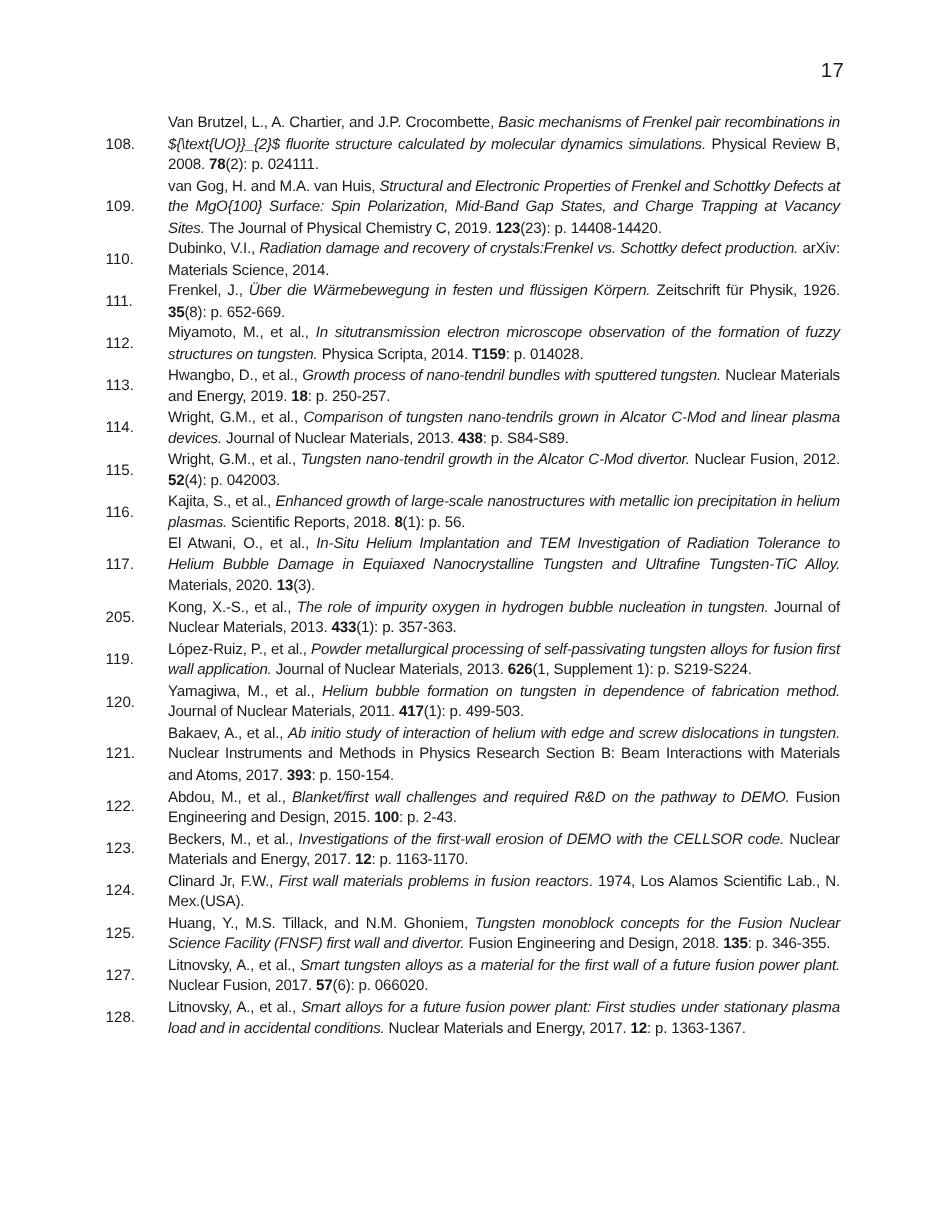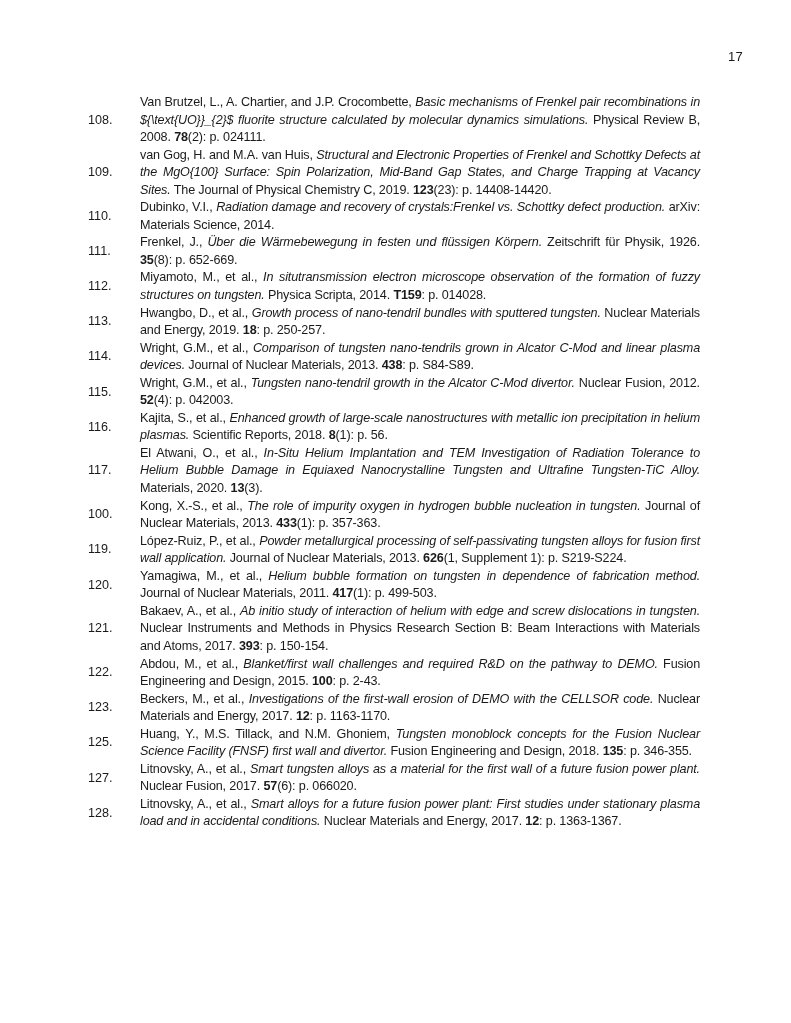--- a/index.html
+++ b/index.html
@@ -12,23 +12,22 @@
     height: 1023px;
     position: relative;
     overflow: hidden;
     font-family: "Liberation Sans", sans-serif;
     color: #1a1a1a;
   }
   .page-number {
     position: absolute;
     top: 49px;
     left: 684px;
-    font-size: 13px;
+    font-size: 17px;
     letter-spacing: 0.2px;
-    margin-left: 44px;
   }
   .ref-list {
     position: absolute;
     top: 94px;
     left: 88px;
     width: 612px;
     margin: 0;
     padding: 0;
     list-style: none;
   }
@@ -91,21 +90,21 @@
   </li>
     <li class="ref">
     <span class="ref-num">116.</span>
     <span class="ref-text"><span>Kajita, S., et al., </span><span class="ttl">Enhanced growth of large-scale nanostructures with metallic ion precipitation in helium plasmas.</span><span> Scientific Reports, 2018. </span><span class="vol">8</span><span>(1): p. 56.</span><span class="ttl"></span><span></span></span>
   </li>
     <li class="ref">
     <span class="ref-num">117.</span>
     <span class="ref-text"><span>El Atwani, O., et al., </span><span class="ttl">In-Situ Helium Implantation and TEM Investigation of Radiation Tolerance to Helium Bubble Damage in Equiaxed Nanocrystalline Tungsten and Ultrafine Tungsten-TiC Alloy.</span><span> Materials, 2020. </span><span class="vol">13</span><span>(3).</span><span class="ttl"></span><span></span></span>
   </li>
     <li class="ref">
-    <span class="ref-num">100.</span>
+    <span class="ref-num">205.</span>
     <span class="ref-text"><span>Kong, X.-S., et al., </span><span class="ttl">The role of impurity oxygen in hydrogen bubble nucleation in tungsten.</span><span> Journal of Nuclear Materials, 2013. </span><span class="vol">433</span><span>(1): p. 357-363.</span><span class="ttl"></span><span></span></span>
   </li>
     <li class="ref">
     <span class="ref-num">119.</span>
     <span class="ref-text"><span>López-Ruiz, P., et al., </span><span class="ttl">Powder metallurgical processing of self-passivating tungsten alloys for fusion first wall application.</span><span> Journal of Nuclear Materials, 2013. </span><span class="vol">626</span><span>(1, Supplement 1): p. S219-S224.</span><span class="ttl"></span><span></span></span>
   </li>
     <li class="ref">
     <span class="ref-num">120.</span>
     <span class="ref-text"><span>Yamagiwa, M., et al., </span><span class="ttl">Helium bubble formation on tungsten in dependence of fabrication method.</span><span> Journal of Nuclear Materials, 2011. </span><span class="vol">417</span><span>(1): p. 499-503.</span><span class="ttl"></span><span></span></span>
   </li>
@@ -115,20 +114,24 @@
   </li>
     <li class="ref">
     <span class="ref-num">122.</span>
     <span class="ref-text"><span>Abdou, M., et al., </span><span class="ttl">Blanket/first wall challenges and required R&amp;D on the pathway to DEMO.</span><span> Fusion Engineering and Design, 2015. </span><span class="vol">100</span><span>: p. 2-43.</span><span class="ttl"></span><span></span></span>
   </li>
     <li class="ref">
     <span class="ref-num">123.</span>
     <span class="ref-text"><span>Beckers, M., et al., </span><span class="ttl">Investigations of the first-wall erosion of DEMO with the CELLSOR code.</span><span> Nuclear Materials and Energy, 2017. </span><span class="vol">12</span><span>: p. 1163-1170.</span><span class="ttl"></span><span></span></span>
   </li>
     <li class="ref">
+    <span class="ref-num">124.</span>
+    <span class="ref-text"><span>Clinard Jr, F.W., </span><span class="ttl">First wall materials problems in fusion reactors</span><span>. 1974, Los Alamos Scientific Lab., N. Mex.(USA).</span><span class="vol"></span><span></span><span class="ttl"></span><span></span></span>
+  </li>
+    <li class="ref">
     <span class="ref-num">125.</span>
     <span class="ref-text"><span>Huang, Y., M.S. Tillack, and N.M. Ghoniem, </span><span class="ttl">Tungsten monoblock concepts for the Fusion Nuclear Science Facility (FNSF) first wall and divertor.</span><span> Fusion Engineering and Design, 2018. </span><span class="vol">135</span><span>: p. 346-355.</span><span class="ttl"></span><span></span></span>
   </li>
     <li class="ref">
     <span class="ref-num">127.</span>
     <span class="ref-text"><span>Litnovsky, A., et al., </span><span class="ttl">Smart tungsten alloys as a material for the first wall of a future fusion power plant.</span><span> Nuclear Fusion, 2017. </span><span class="vol">57</span><span>(6): p. 066020.</span><span class="ttl"></span><span></span></span>
   </li>
     <li class="ref">
     <span class="ref-num">128.</span>
     <span class="ref-text"><span>Litnovsky, A., et al., </span><span class="ttl">Smart alloys for a future fusion power plant: First studies under stationary plasma load and in accidental conditions.</span><span> Nuclear Materials and Energy, 2017. </span><span class="vol">12</span><span>: p. 1363-1367.</span><span class="ttl"></span><span></span></span>

